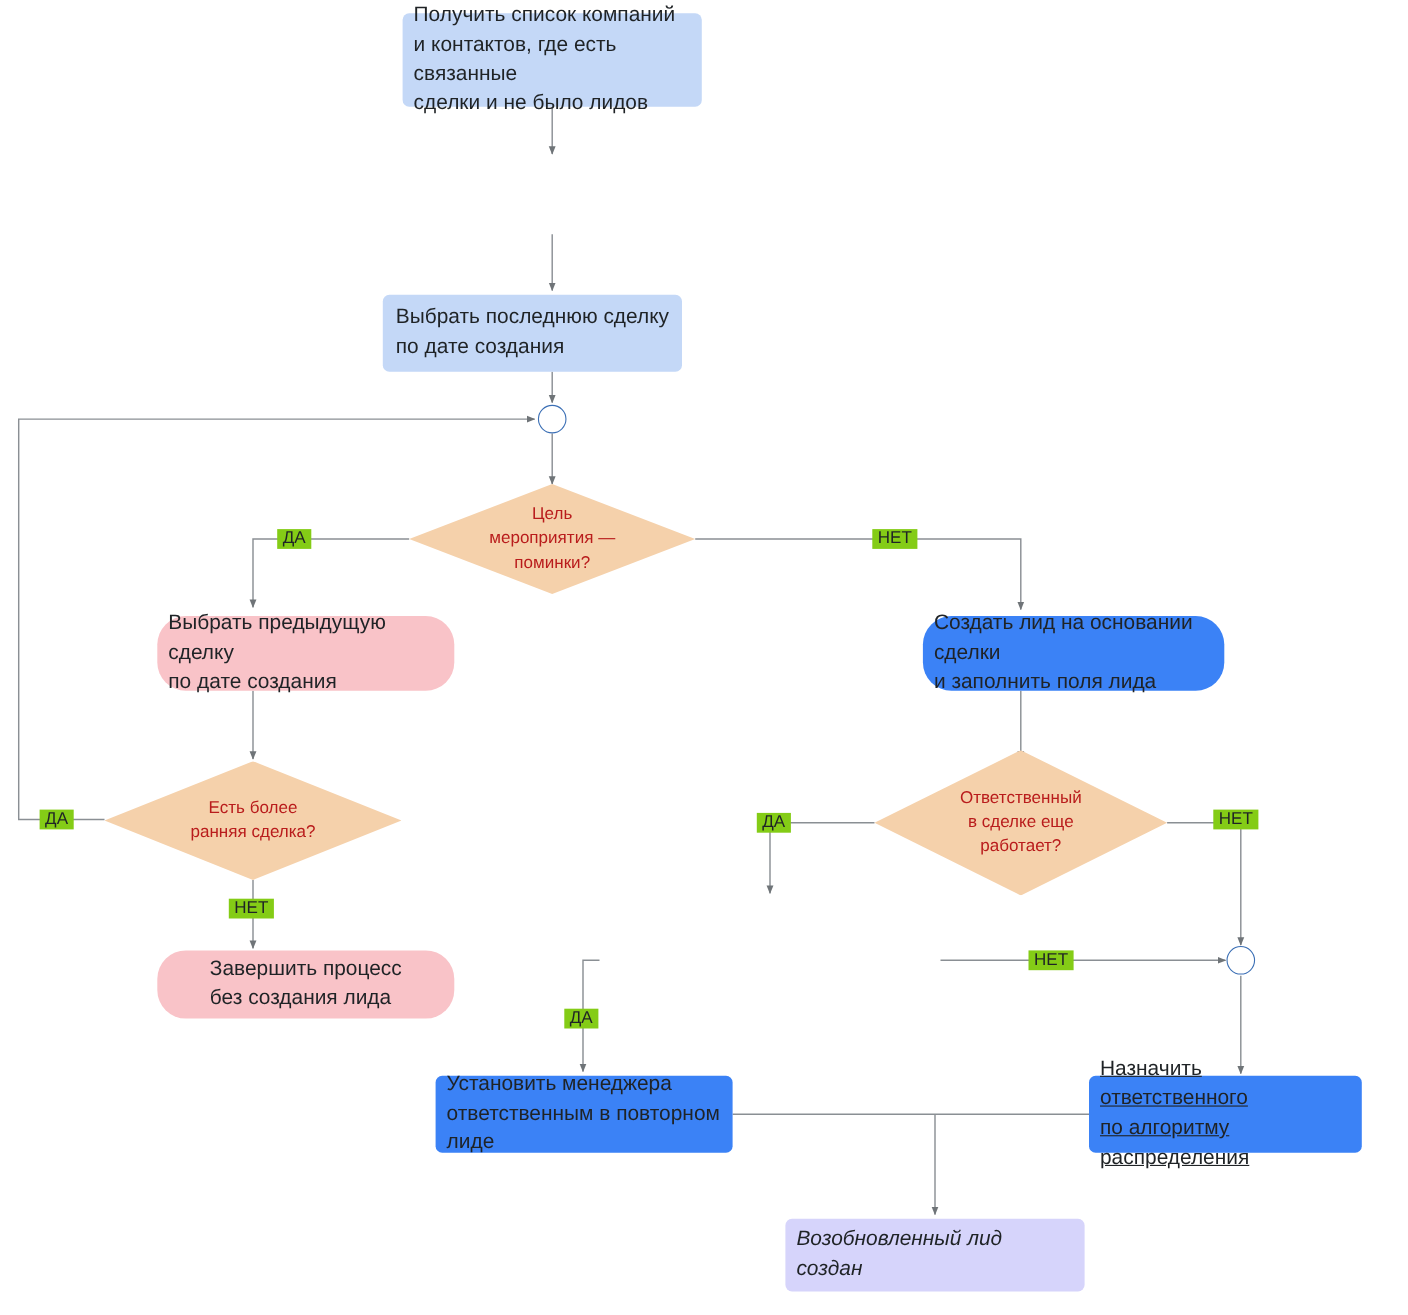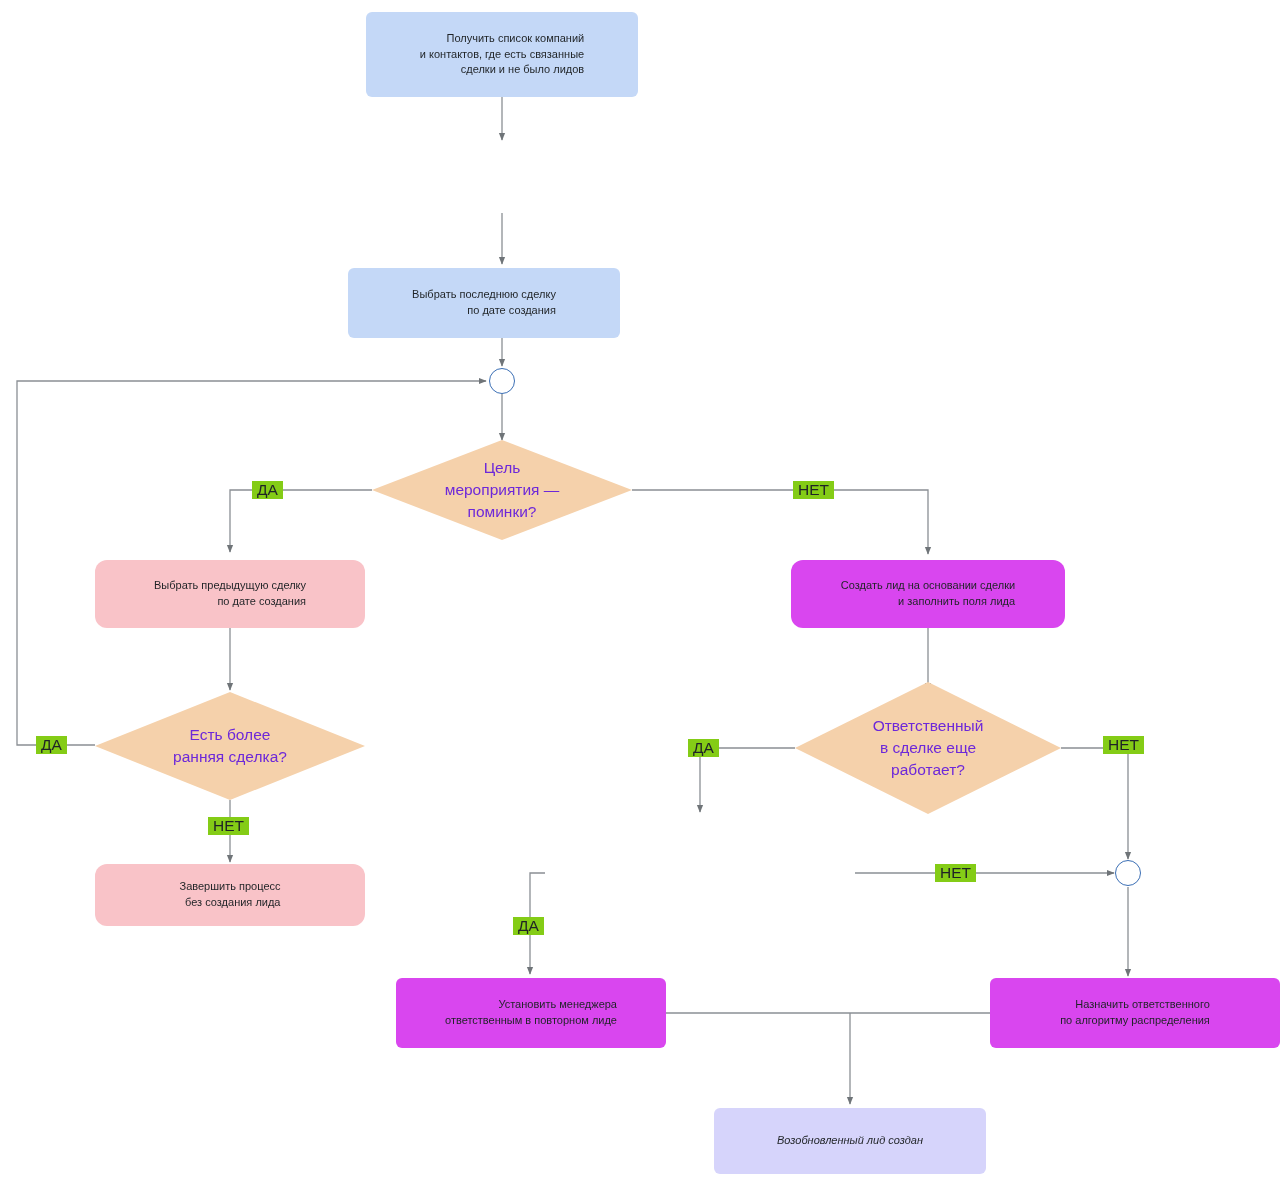--- a/index.html
+++ b/index.html
@@ -24,36 +24,37 @@
     width: 1280px;
     height: 1195px;
     pointer-events: none;
   }
   .node {
     position: absolute;
     box-sizing: border-box;
     display: flex;
     align-items: center;
     justify-content: center;
-    text-align: right;
+    text-align: left;
     color: #1f2326;
-    font-size: 11px;
+    font-size: 19px;
     line-height: 1.42;
     white-space: pre-line;
     padding: 6px 10px;
   }
   .box {
     border-radius: 6px;
   }
   .box.rounded-lg {
-    border-radius: 12px;
+    border-radius: 26px;
+    margin-left: 48px;
   }
   .n-blue   { background: #c4d8f7; }
   .n-pink   { background: #f9c3c8; }
-  .n-green  { background: #d946ef; }
+  .n-green  { background: #3b82f6; }
   .n-purple { background: #d6d4fb; }
 
   .diamond {
     position: absolute;
     box-sizing: border-box;
   }
   .diamond .dshape {
     position: absolute;
     left: 0; top: 0;
     width: 100%; height: 100%;
@@ -62,21 +63,21 @@
   }
   .diamond .dlabel {
     position: absolute;
     left: 0; top: 0;
     width: 100%; height: 100%;
     display: flex;
     align-items: center;
     justify-content: center;
     text-align: center;
     white-space: pre-line;
-    color: #6d28d9;
+    color: #b91c1c;
     font-size: 15.5px;
     line-height: 1.42;
   }
 
   .connector {
     position: absolute;
     box-sizing: border-box;
     width: 26px;
     height: 26px;
     border: 1.6px solid #3b6fb5;
@@ -180,21 +181,21 @@
 в сделке еще
 работает?</div>
   </div>
 
 
   <div class="connector" style="left:1115px; top:860px;"></div>
 
   <div class="node box n-green" style="left:396px; top:978px; width:270px; height:70px;">Установить менеджера
 ответственным в повторном лиде</div>
 
-  <div class="node box n-green" style="left:990px; top:978px; width:290px; height:70px;">Назначить ответственного
+  <div class="node box n-green" style="left:990px; top:978px; width:248px; height:70px;text-decoration:underline;">Назначить ответственного
 по алгоритму распределения</div>
 
   <div class="node box n-purple" style="left:714px; top:1108px; width:272px; height:66px;font-style:italic;">Возобновленный лид создан</div>
 
   <div class="edge-label" style="left:252px; top:481px;">ДА</div>
 
   <div class="edge-label" style="left:793px; top:481px;">НЕТ</div>
 
   <div class="edge-label" style="left:36px; top:736px;">ДА</div>
 

